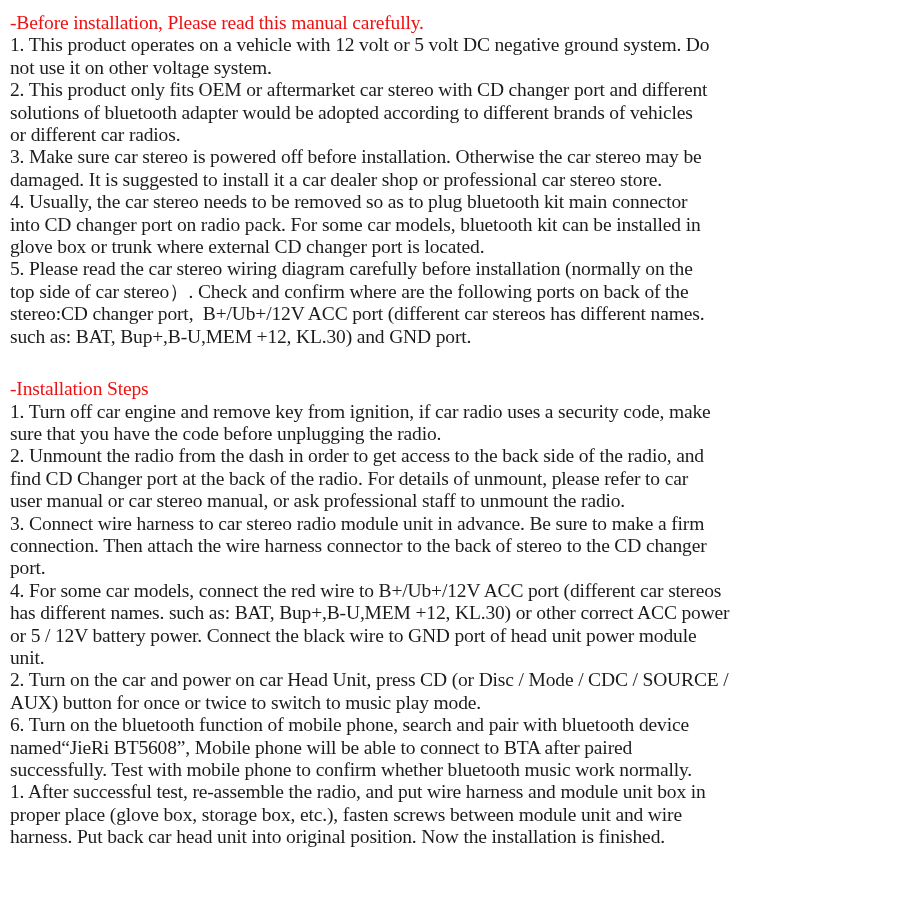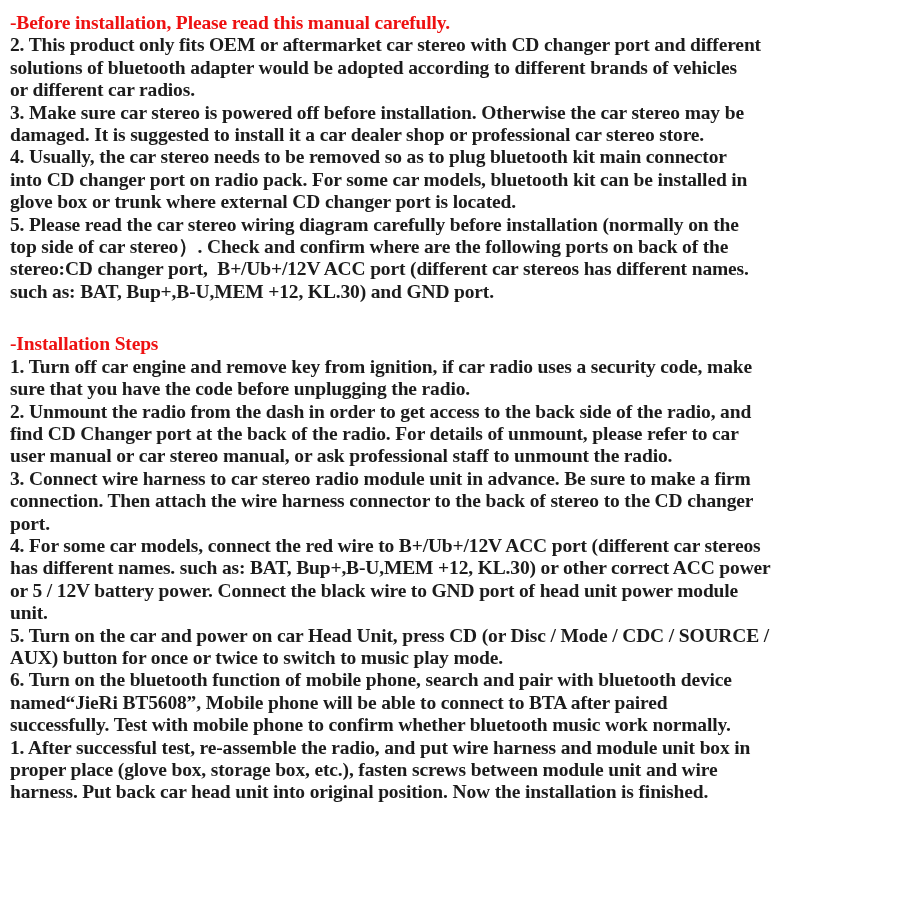--- a/index.html
+++ b/index.html
@@ -11,21 +11,21 @@
     width: 900px;
     height: 900px;
     overflow: hidden;
   }
   .doc {
     box-sizing: border-box;
     width: 900px;
     height: 808px;
     padding: 12px 10px 0 10px;
     font-family: "Liberation Serif", "DejaVu Serif", serif;
-    font-weight: bold;
+    font-weight: normal;
     font-size: 19.5px;
     line-height: 22.4px;
     letter-spacing: -0.15px;
     color: #1c1c1c;
   }
   .doc p {
     margin: 0;
     white-space: pre;
   }
   .heading {
@@ -36,20 +36,22 @@
   }
 </style>
 </head>
 <body>
 
 <div class="doc">
 
   <p class="heading">-Before installation, Please read this manual carefully.</p>
 
   <div>
+    <p>1. This product operates on a vehicle with 12 volt or 5 volt DC negative ground system. Do
+not use it on other voltage system.</p>
     <p>2. This product only fits OEM or aftermarket car stereo with CD changer port and different
 solutions of bluetooth adapter would be adopted according to different brands of vehicles
 or different car radios.</p>
     <p>3. Make sure car stereo is powered off before installation. Otherwise the car stereo may be
 damaged. It is suggested to install it a car dealer shop or professional car stereo store.</p>
     <p>4. Usually, the car stereo needs to be removed so as to plug bluetooth kit main connector
 into CD changer port on radio pack. For some car models, bluetooth kit can be installed in
 glove box or trunk where external CD changer port is located.</p>
     <p>5. Please read the car stereo wiring diagram carefully before installation (normally on the
 top side of car stereo）. Check and confirm where are the following ports on back of the
@@ -64,21 +66,21 @@
     <p>2. Unmount the radio from the dash in order to get access to the back side of the radio, and
 find CD Changer port at the back of the radio. For details of unmount, please refer to car
 user manual or car stereo manual, or ask professional staff to unmount the radio.</p>
     <p>3. Connect wire harness to car stereo radio module unit in advance. Be sure to make a firm
 connection. Then attach the wire harness connector to the back of stereo to the CD changer
 port.</p>
     <p>4. For some car models, connect the red wire to B+/Ub+/12V ACC port (different car stereos
 has different names. such as: BAT, Bup+,B-U,MEM +12, KL.30) or other correct ACC power
 or 5 / 12V battery power. Connect the black wire to GND port of head unit power module
 unit.</p>
-    <p>5. Turn on the car and power on car Head Unit, press CD (or Disc / Mode / CDC / SOURCE /
+    <p>2. Turn on the car and power on car Head Unit, press CD (or Disc / Mode / CDC / SOURCE /
 AUX) button for once or twice to switch to music play mode.</p>
     <p>6. Turn on the bluetooth function of mobile phone, search and pair with bluetooth device
 named“JieRi BT5608”, Mobile phone will be able to connect to BTA after paired
 successfully. Test with mobile phone to confirm whether bluetooth music work normally.</p>
     <p>1. After successful test, re-assemble the radio, and put wire harness and module unit box in
 proper place (glove box, storage box, etc.), fasten screws between module unit and wire
 harness. Put back car head unit into original position. Now the installation is finished.</p>
   </div>
 
 </div>

